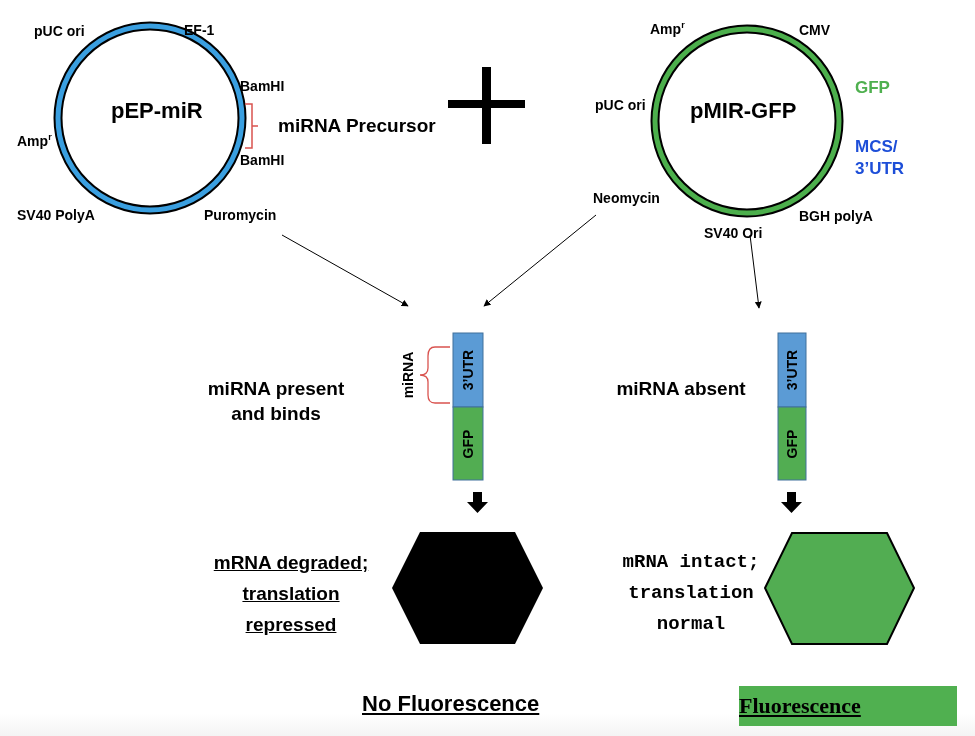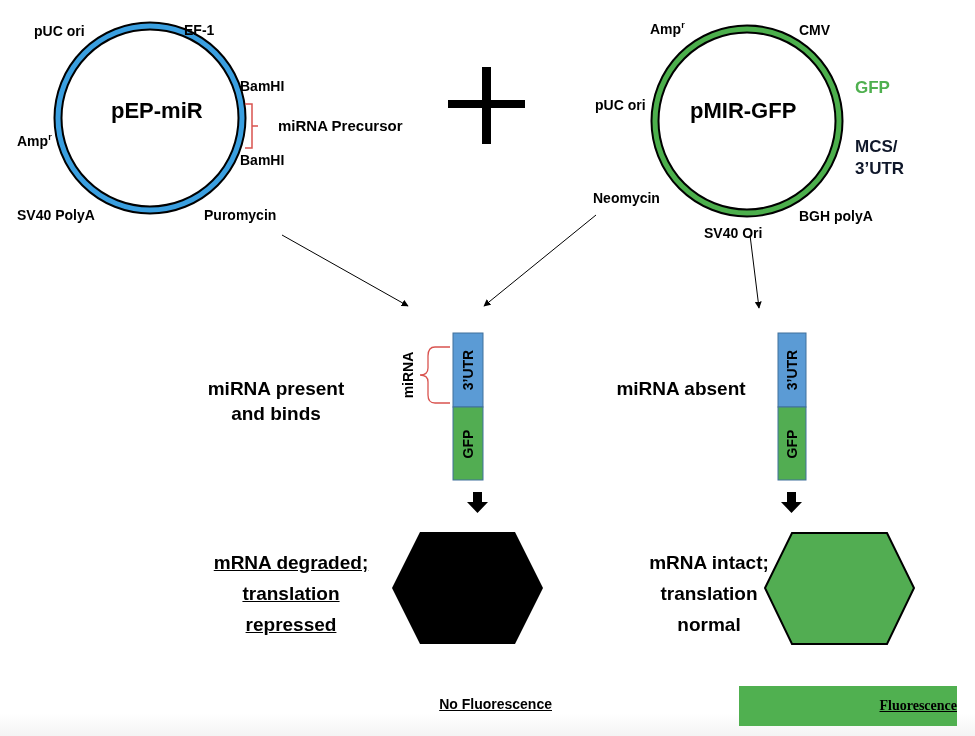--- a/index.html
+++ b/index.html
@@ -9,21 +9,21 @@
                  background: linear-gradient(#ffffff, #f4f4f4); }
   svg.diagram { position: absolute; left: 0; top: 0; }
   .lbl { position: absolute; white-space: nowrap; font-size: 14px; line-height: 16px; }
   .title { position: absolute; white-space: nowrap; font-size: 22px; line-height: 22px; }
   .big { position: absolute; text-align: center; font-size: 19px; line-height: 25px; white-space: nowrap; }
   .sup { font-size: 9px; vertical-align: super; line-height: 0; }
   .green-t { color: #4fb04f; font-size: 17px; }
   .purple-t { color: #7030a0; font-size: 17px; line-height: 22px; }
   .rot { position: absolute; transform: rotate(-90deg); transform-origin: center center;
          white-space: nowrap; font-size: 14px; line-height: 16px; text-align: center; }
-  .result { position: absolute; font-size: 14px; line-height: 24px; text-decoration: underline; text-align: right; }
+  .result { position: absolute; font-size: 22px; line-height: 24px; text-decoration: underline; text-align: left; }
   .result-box { position: absolute; left: 739px; top: 686px; width: 218px; height: 40px; background: #50b050; }
 </style>
 </head>
 <body>
 
 <div class="bottom-fade"></div>
 <div class="result-box" style="background: rgb(80, 176, 80);"></div>
 
 <svg class="diagram" width="975" height="736" viewBox="0 0 975 736">
   <defs>
@@ -72,30 +72,30 @@
 </svg>
 
 <div class="lbl" style="left:34px;top:23px;">pUC ori</div>
 <div class="lbl" style="left:184px;top:22px;">EF-1</div>
 <div class="lbl" style="left:240px;top:78px;">BamHI</div>
 <div class="lbl" style="left:240px;top:152px;">BamHI</div>
 <div class="lbl" style="left:17px;top:133px;"><span>Amp</span><span class="sup">r</span></div>
 <div class="lbl" style="left:17px;top:207px;">SV40 PolyA</div>
 <div class="lbl" style="left:204px;top:207px;">Puromycin</div>
 <div class="title" style="left:111px;top:100px;">pEP-miR</div>
-<div class="lbl" style="left:278px;top:118px;font-size:15px;">miRNA Precursor</div>
+<div class="lbl" style="left:278px;top:118px;font-size:19px;">miRNA Precursor</div>
 
 <div class="lbl" style="left:650px;top:21px;"><span>Amp</span><span class="sup">r</span></div>
 <div class="lbl" style="left:799px;top:22px;">CMV</div>
 <div class="lbl" style="left:595px;top:97px;">pUC ori</div>
 <div class="lbl" style="left:593px;top:190px;">Neomycin</div>
 <div class="lbl" style="left:704px;top:225px;">SV40 Ori</div>
 <div class="lbl" style="left:799px;top:208px;">BGH polyA</div>
 <div class="lbl green-t" style="left: 855px; top: 80px; color: rgb(79, 176, 79);">GFP</div>
-<div class="lbl purple-t" style="left: 855px; top: 136px; color: #0f172a;">
+<div class="lbl purple-t" style="left: 855px; top: 136px; color: #1d4ed8;">
   <div>MCS/</div>
   <div>3’UTR</div>
 </div>
 <div class="title" style="left:690px;top:100px;">pMIR-GFP</div>
 
 <div class="big" style="left:196px;top:376px;width:160px;">
   <div>miRNA present</div>
   <div>and binds</div>
 </div>
 <div class="rot" style="left:378px;top:367px;width:60px;">miRNA</div>
@@ -104,18 +104,18 @@
 <div class="big" style="left:196px;top:547px;width:190px;line-height:31px;text-decoration:underline;">
   <div>mRNA degraded;</div>
   <div>translation</div>
   <div>repressed</div>
 </div>
 <div class="result" style="left:362px;top:692px;width:190px;">No Fluorescence</div>
 
 <div class="big" style="left:606px;top:376px;width:150px;">miRNA absent</div>
 <div class="rot" style="left:762px;top:362px;width:60px;">3’UTR</div>
 <div class="rot" style="left:762px;top:436px;width:60px;">GFP</div>
-<div class="big" style="left:634px;top:547px;width:150px;line-height:31px;">
+<div class="big" style="left:616px;top:547px;width:150px;line-height:31px;font-family:Liberation Mono, monospace;">
   <div>mRNA intact;</div>
   <div>translation</div>
   <div>normal</div>
 </div>
 <div class="result" style="left:739px;top:694px;width:218px;font-family:Liberation Serif, serif;">Fluorescence</div>
 
 </body></html>

